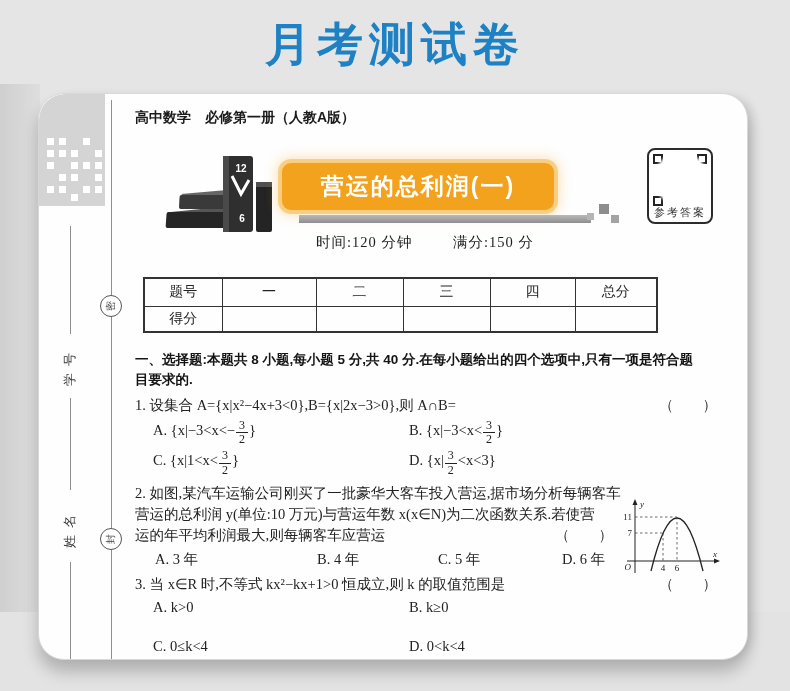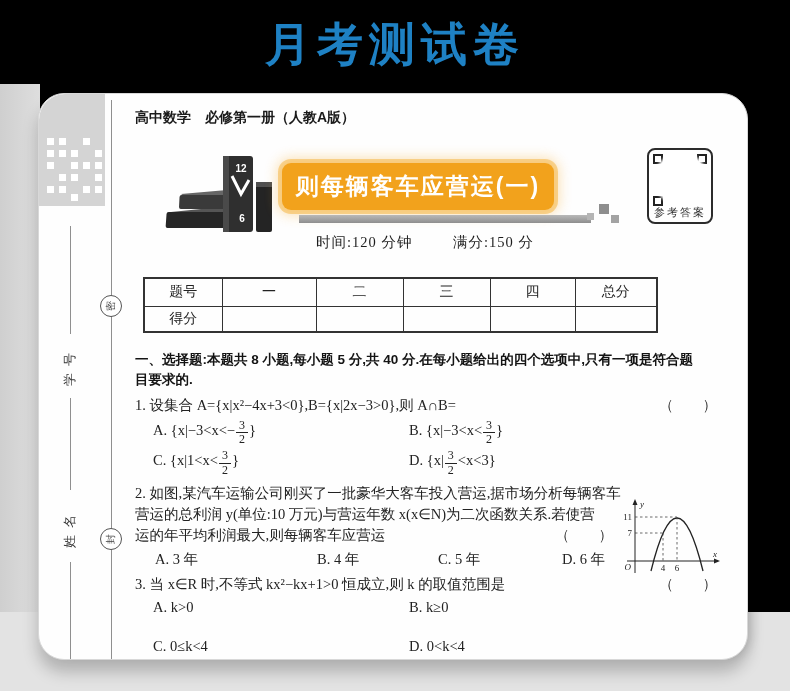--- a/index.html
+++ b/index.html
@@ -1,18 +1,18 @@
 <!DOCTYPE html>
 <html><head>
 <meta charset="utf-8">
 <style>
   * { margin:0; padding:0; box-sizing:border-box; }
   html,body { background:#fff; }
   .stage{ position:relative; width:790px; height:691px; overflow:hidden;
-          background:#000000; font-family:"Liberation Serif", serif; color:#222; }
+          background:#e5e5e5; font-family:"Liberation Serif", serif; color:#222; }
 
   
   .bg-left{ position:absolute; left:0; top:84px; width:40px; height:607px;
             background:linear-gradient(90deg,#cfcfcf,#dedede); }
   .bg-bottom{ position:absolute; left:0; top:612px; width:790px; height:79px; background:#e3e3e3; }
 
   
   .page-title{ position:absolute; left:0; top:14px; width:790px; text-align:center;
                font-family:"Liberation Sans", sans-serif; font-weight:800; font-size:46px;
                letter-spacing:6px; color:#1e81c4; }
@@ -151,21 +151,21 @@
       <rect x="58" y="6" width="30" height="76" rx="3" fill="#2f2f2f"></rect>
       <rect x="58" y="6" width="6" height="76" fill="#4a4a4a"></rect>
       <text x="76" y="22" text-anchor="middle" font-size="10" font-weight="bold" fill="#fff" font-family="Liberation Sans, sans-serif">12</text>
       <polyline points="67,26 76,44 84,30" fill="none" stroke="#fff" stroke-width="3"></polyline>
       <text x="77" y="72" text-anchor="middle" font-size="10" font-weight="bold" fill="#fff" font-family="Liberation Sans, sans-serif">6</text>
       <rect x="91" y="32" width="16" height="50" rx="2" fill="#242424"></rect>
       <rect x="91" y="32" width="16" height="5" fill="#505050"></rect>
     </svg>
 
     <div class="banner">
-      <span>则每辆客车应营运(一)</span>
+      <span>营运的总利润(一)</span>
     </div>
     <div class="banner-bar"></div>
     <div class="deco-sq dq1"></div>
     <div class="deco-sq dq2"></div>
     <div class="deco-sq dq3"></div>
 
     <div class="qr-box">
       <div class="qr-marker qm-tl"></div>
       <div class="qr-marker qm-tr"></div>
       <div class="qr-marker qm-bl"></div>

